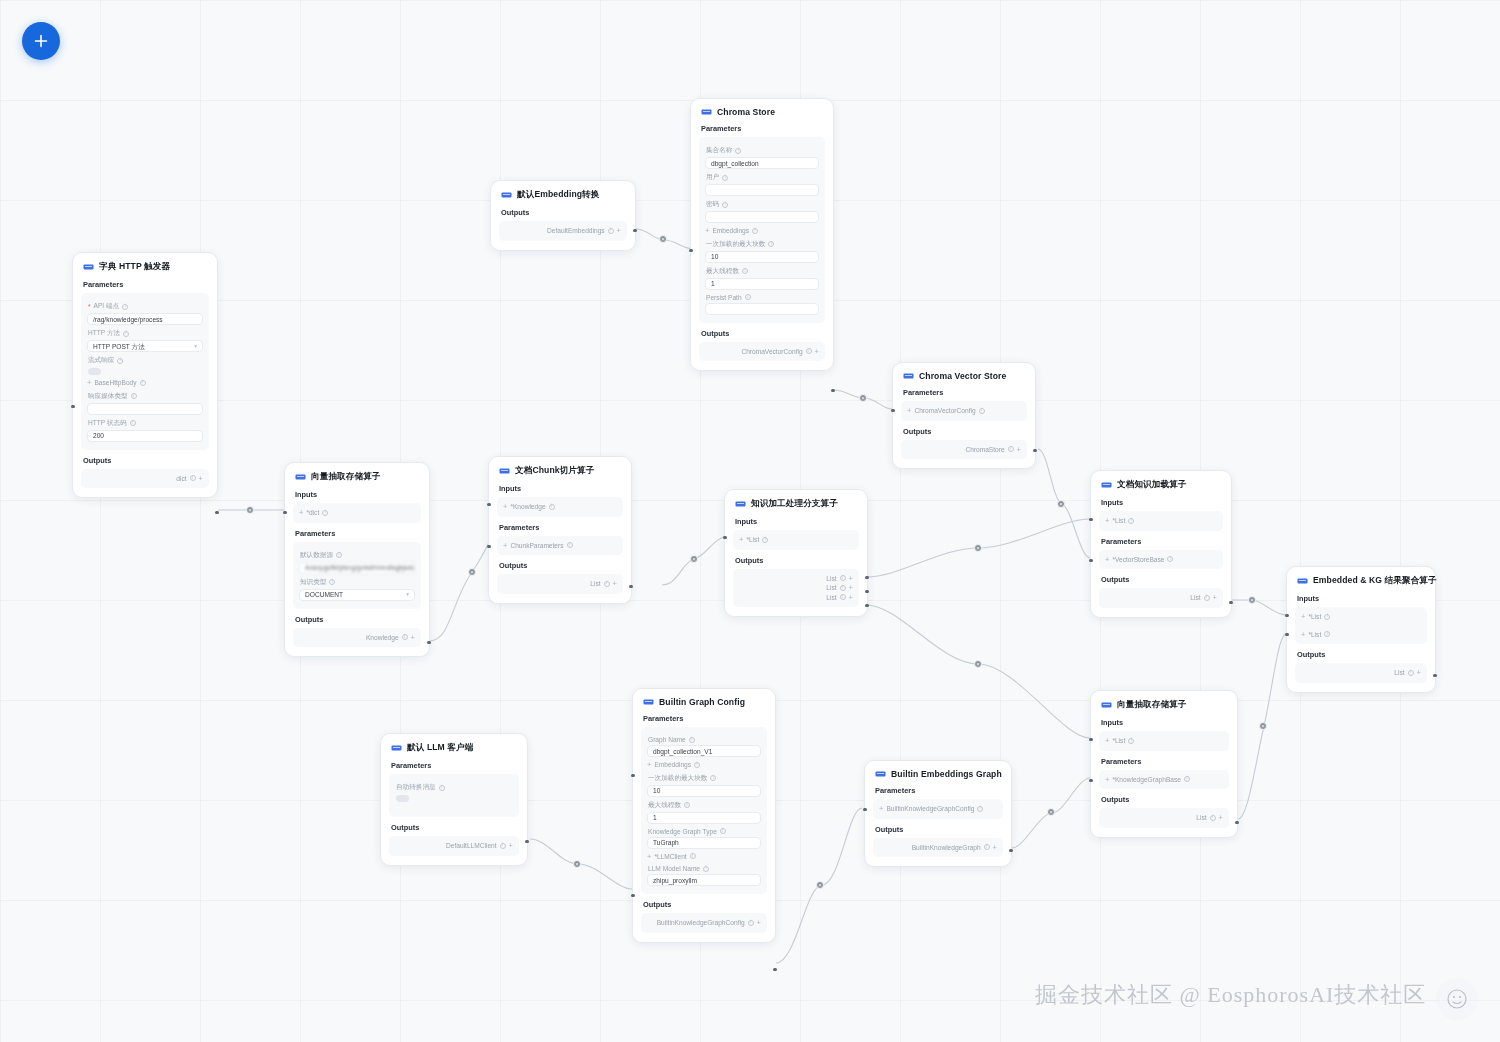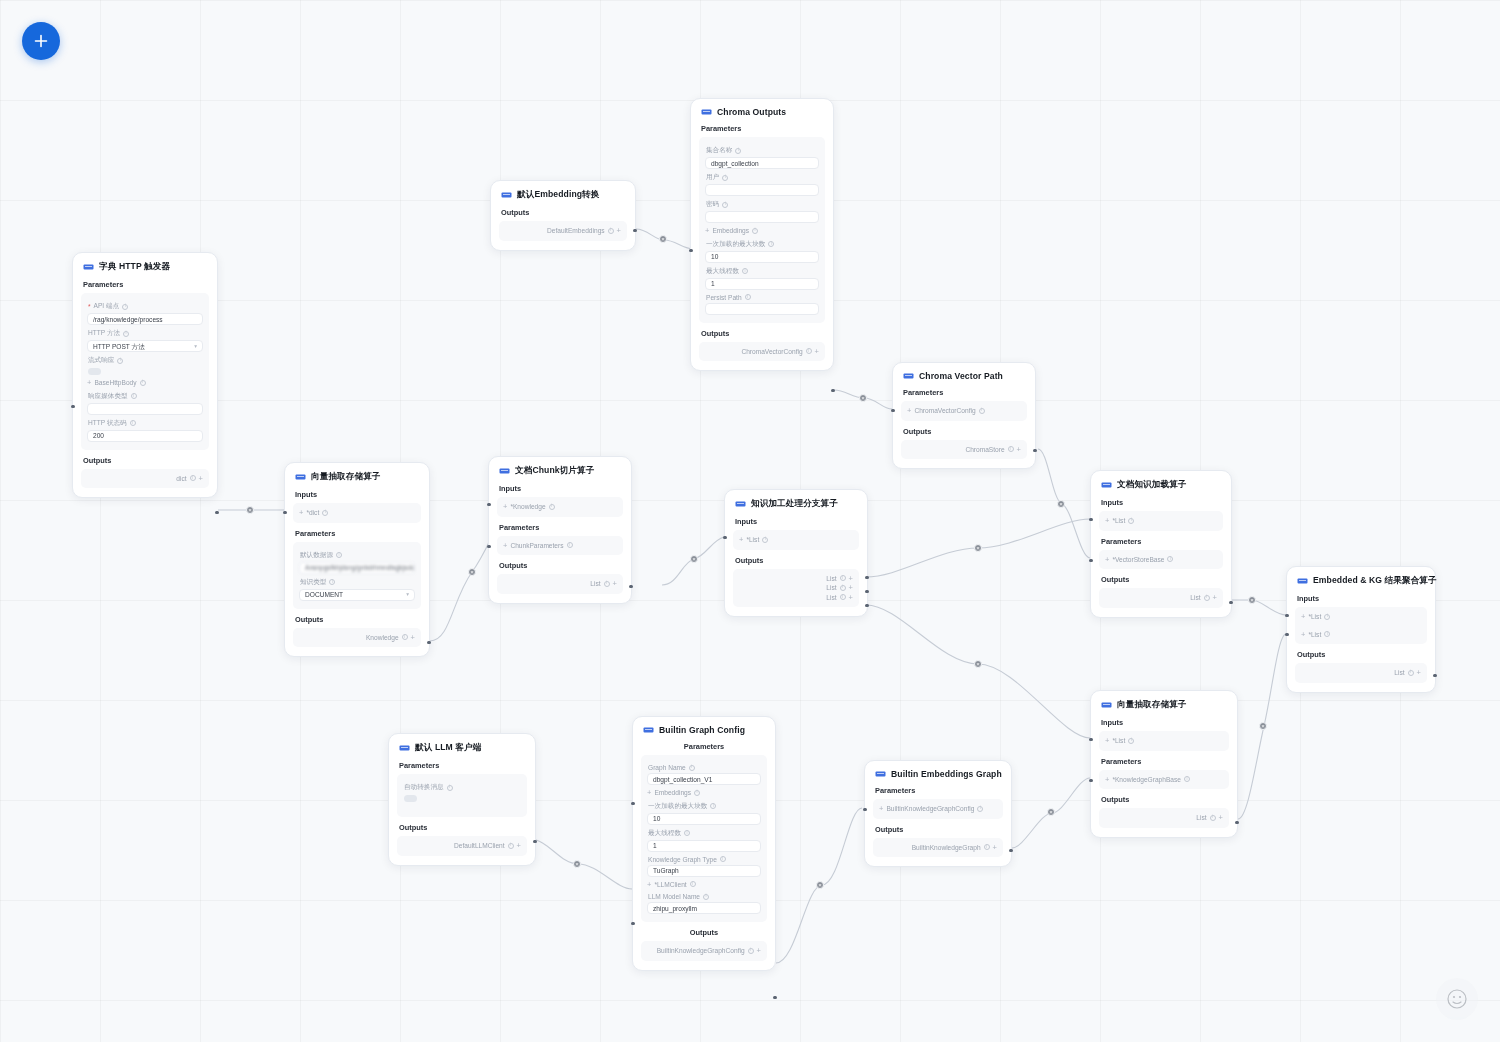--- a/index.html
+++ b/index.html
@@ -242,21 +242,21 @@
     </div>
     <div class="dot r" style="top:48px;"></div>
   </div>
 
   <div class="node" style="left:690px;top:98px;width:144px;">
     <div class="node-hd">
       <svg class="ico" viewBox="0 0 22 16">
           <rect x="1" y="3" width="20" height="10" rx="2" fill="#3f6fe0"></rect>
           <rect x="4" y="6" width="14" height="1.6" fill="#fff" opacity=".85"></rect>
         </svg>
-      <span class="node-title">Chroma Outputs</span>
+      <span class="node-title">Chroma Store</span>
     </div>
     <div class="sec">Parameters</div>
     <div class="panel">
       <div class="label">
           <span>集合名称</span>
           <span class="info">i</span>
         </div>
       <div class="field">dbgpt_collection</div>
       <div class="label">
           <span>用户</span>
@@ -300,21 +300,21 @@
     <div class="dot l" style="top:150px;"></div>
     <div class="dot r" style="top:290px;"></div>
   </div>
 
   <div class="node" style="left:892px;top:362px;width:144px;">
     <div class="node-hd">
       <svg class="ico" viewBox="0 0 22 16">
           <rect x="1" y="3" width="20" height="10" rx="2" fill="#3f6fe0"></rect>
           <rect x="4" y="6" width="14" height="1.6" fill="#fff" opacity=".85"></rect>
         </svg>
-      <span class="node-title">Chroma Vector Path</span>
+      <span class="node-title">Chroma Vector Store</span>
     </div>
     <div class="sec">Parameters</div>
     <div class="panel">
       <div class="port-row">
           <span class="plus">+</span>
           <span>ChromaVectorConfig</span>
           <span class="info">i</span>
         </div>
     </div>
     <div class="sec">Outputs</div>
@@ -551,21 +551,21 @@
           <span>List</span>
           <span class="info">i</span>
           <span class="plus">+</span>
         </div>
     </div>
     <div class="dot l" style="top:47px;"></div>
     <div class="dot l" style="top:66px;"></div>
     <div class="dot r" style="top:107px;"></div>
   </div>
 
-  <div class="node" style="left:388px;top:733px;width:148px;">
+  <div class="node" style="left:380px;top:733px;width:148px;">
     <div class="node-hd">
       <svg class="ico" viewBox="0 0 22 16">
           <rect x="1" y="3" width="20" height="10" rx="2" fill="#3f6fe0"></rect>
           <rect x="4" y="6" width="14" height="1.6" fill="#fff" opacity=".85"></rect>
         </svg>
       <span class="node-title">默认 LLM 客户端</span>
     </div>
     <div class="sec">Parameters</div>
     <div class="panel" style="padding-bottom:12px;">
       <div class="label">
@@ -578,21 +578,21 @@
     <div class="panel out">
       <div class="port-row r">
           <span>DefaultLLMClient</span>
           <span class="info">i</span>
           <span class="plus">+</span>
         </div>
     </div>
     <div class="dot r" style="top:106px;"></div>
   </div>
 
-  <div class="node" style="left:632px;top:716px;width:144px;text-align:center;">
+  <div class="node" style="left:632px;top:688px;width:144px;">
     <div class="node-hd">
       <svg class="ico" viewBox="0 0 22 16">
           <rect x="1" y="3" width="20" height="10" rx="2" fill="#3f6fe0"></rect>
           <rect x="4" y="6" width="14" height="1.6" fill="#fff" opacity=".85"></rect>
         </svg>
       <span class="node-title">Builtin Graph Config</span>
     </div>
     <div class="sec">Parameters</div>
     <div class="panel">
       <div class="label">
@@ -665,20 +665,21 @@
       <div class="port-row r">
           <span>BuiltinKnowledgeGraph</span>
           <span class="info">i</span>
           <span class="plus">+</span>
         </div>
     </div>
     <div class="dot l" style="top:47px;"></div>
     <div class="dot r" style="top:88px;"></div>
   </div>
 
+  <div class="watermark">掘金技术社区 @ EosphorosAI技术社区</div>
 
   <div class="help-btn">
     <svg width="26" height="26" viewBox="0 0 26 26">
       <circle cx="13" cy="13" r="9" fill="none" stroke="#8b9099" stroke-width="1.2"></circle>
       <circle cx="10" cy="11" r="1.1" fill="#8b9099"></circle>
       <circle cx="16" cy="11" r="1.1" fill="#8b9099"></circle>
       <path d="M9 16 Q13 19 17 16" fill="none" stroke="#8b9099" stroke-width="1.2" stroke-linecap="round"></path>
     </svg>
   </div>
 

